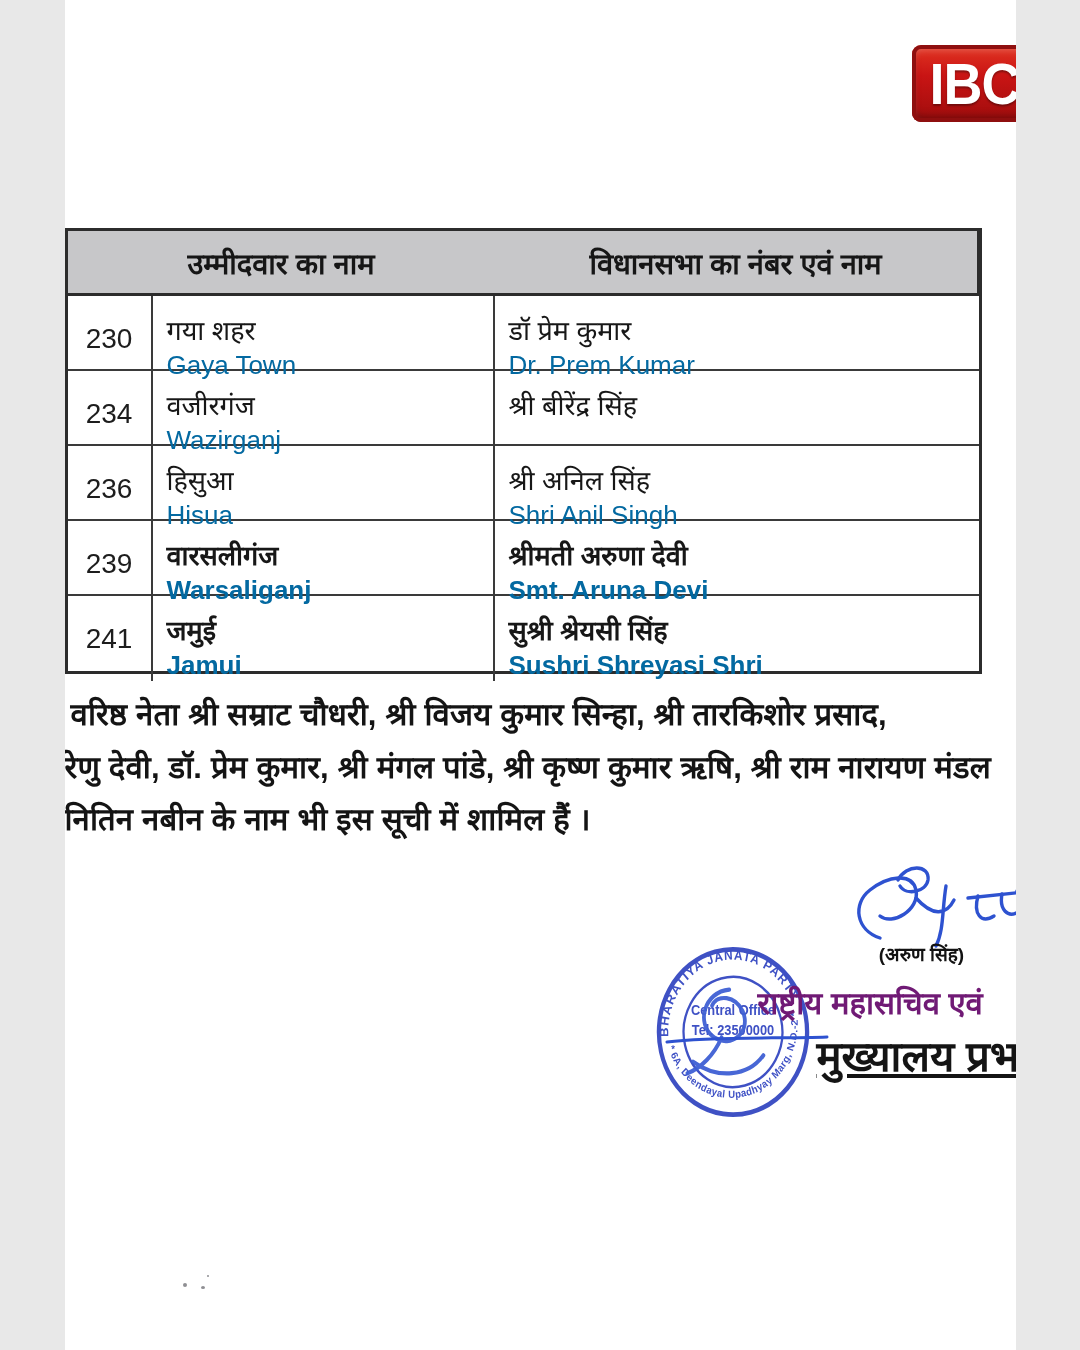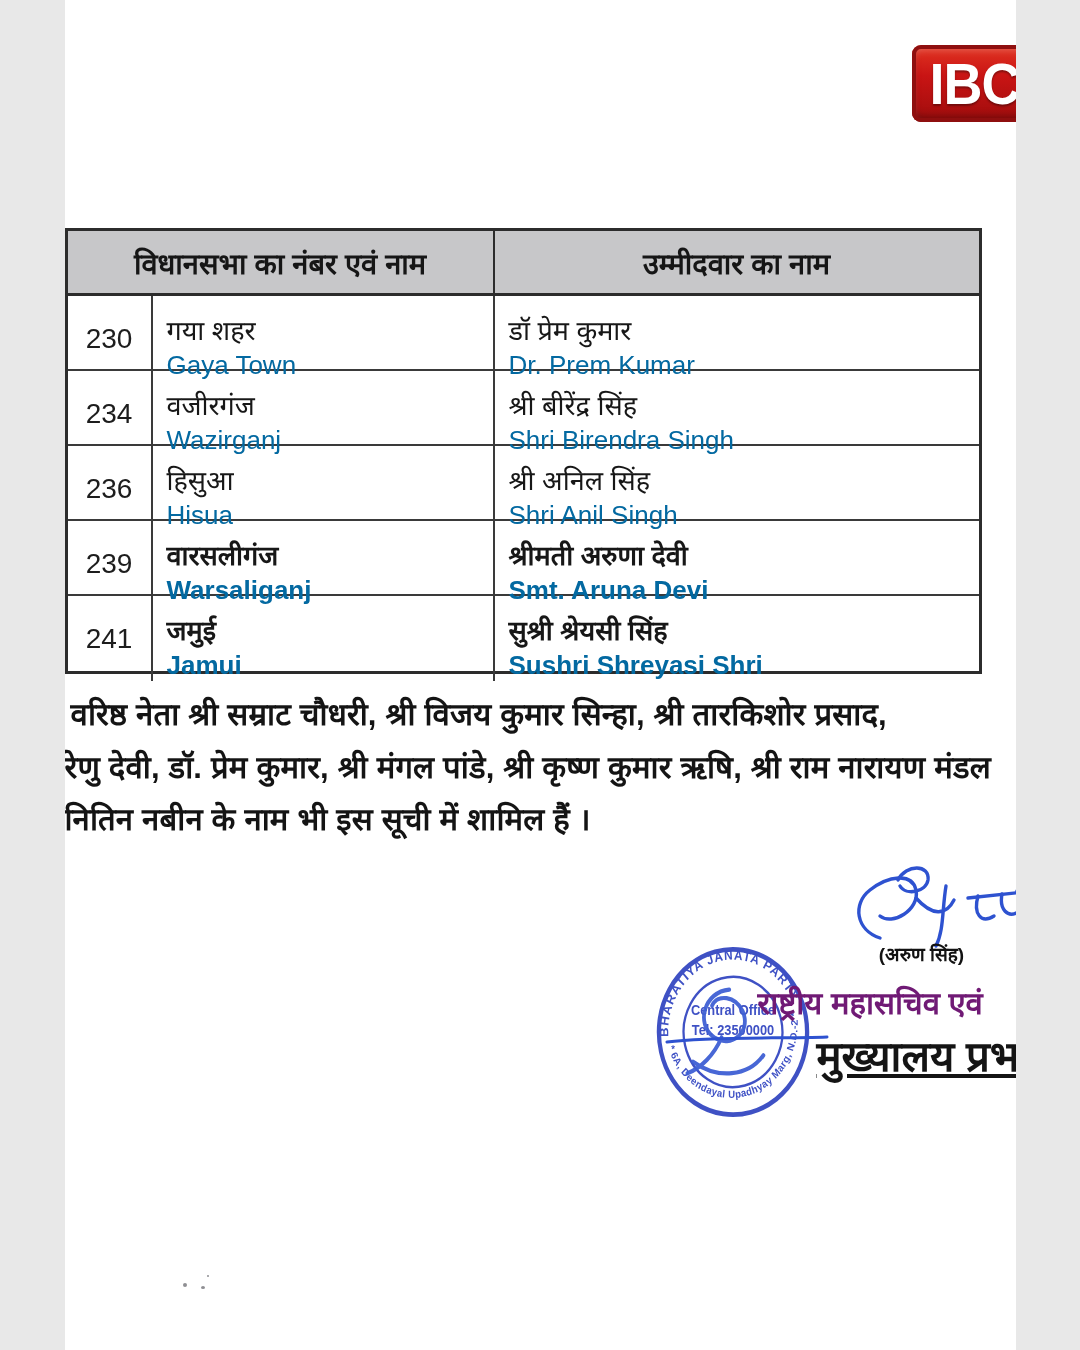--- a/index.html
+++ b/index.html
@@ -96,22 +96,22 @@
 
 <div class="page">
 
   <div class="logo">
     <span class="logo-ibc">IBC</span>
     <span class="logo-24">24</span>
   </div>
 
   <div class="doc-table">
     <div class="thead">
+      <div class="th th2">उम्मीदवार का नाम</div>
       <div class="th th1">विधानसभा का नंबर एवं नाम</div>
-      <div class="th th2">उम्मीदवार का नाम</div>
     </div>
 
     <div class="trow">
       <div class="cell-num">230</div>
       <div class="cell-const">
         <div class="hi-line">गया शहर</div>
         <div class="en-line">Gaya Town</div>
       </div>
       <div class="cell-cand">
         <div class="hi-line">डॉ प्रेम कुमार</div>
@@ -120,21 +120,20 @@
     </div>
 
     <div class="trow">
       <div class="cell-num">234</div>
       <div class="cell-const">
         <div class="hi-line">वजीरगंज</div>
         <div class="en-line">Wazirganj</div>
       </div>
       <div class="cell-cand">
         <div class="hi-line">श्री बीरेंद्र सिंह</div>
-        <div class="en-line">Shri Birendra Singh</div>
       </div>
     </div>
 
     <div class="trow">
       <div class="cell-num">236</div>
       <div class="cell-const">
         <div class="hi-line">हिसुआ</div>
         <div class="en-line">Hisua</div>
       </div>
       <div class="cell-cand">

